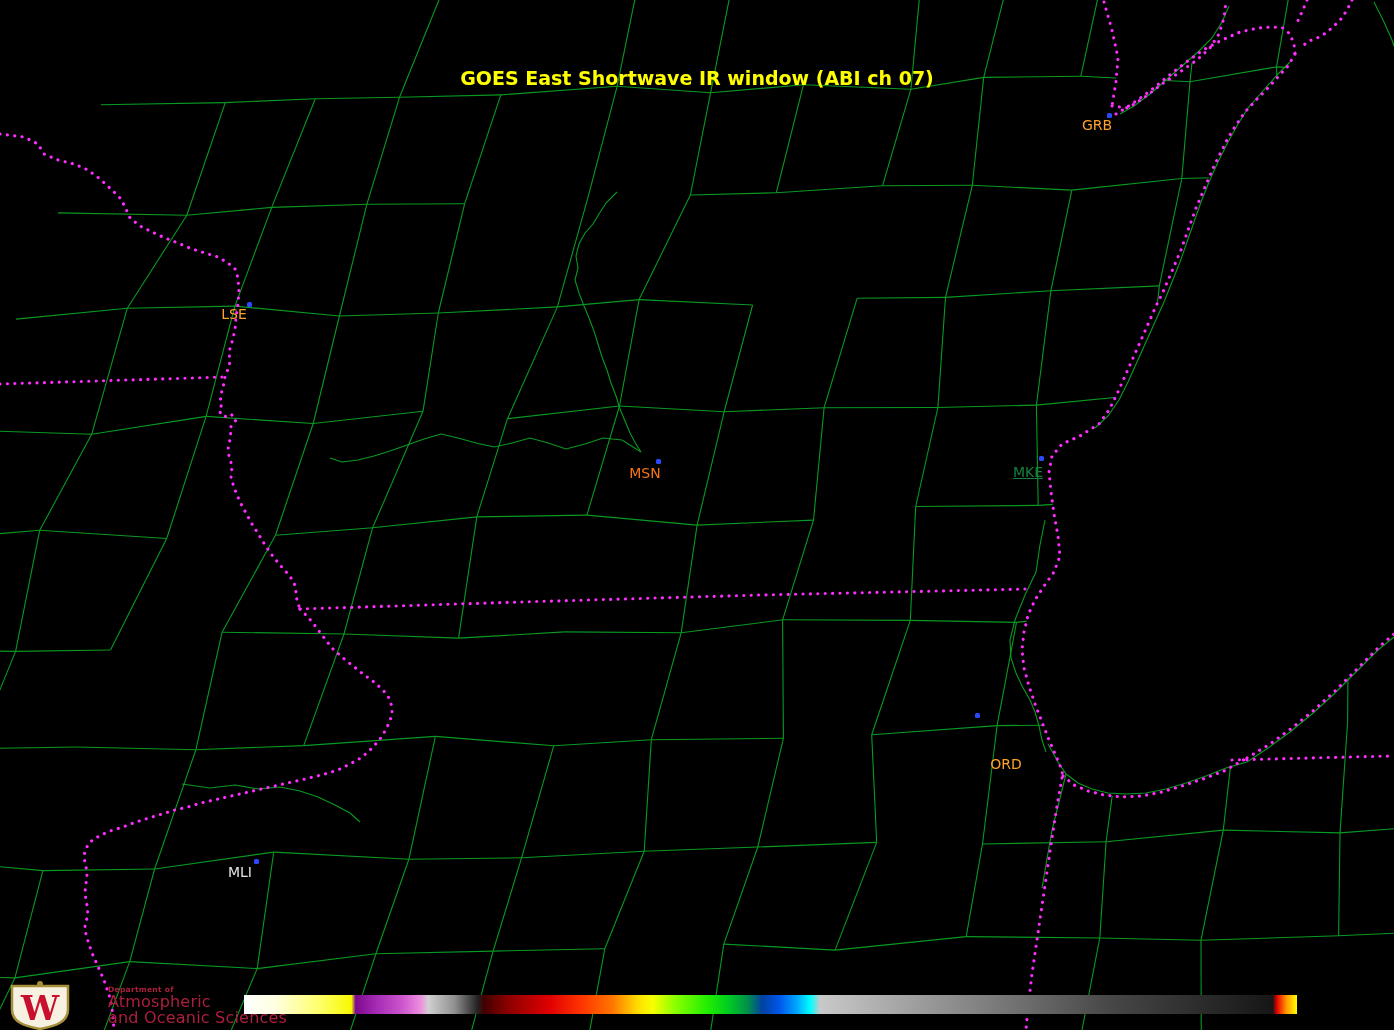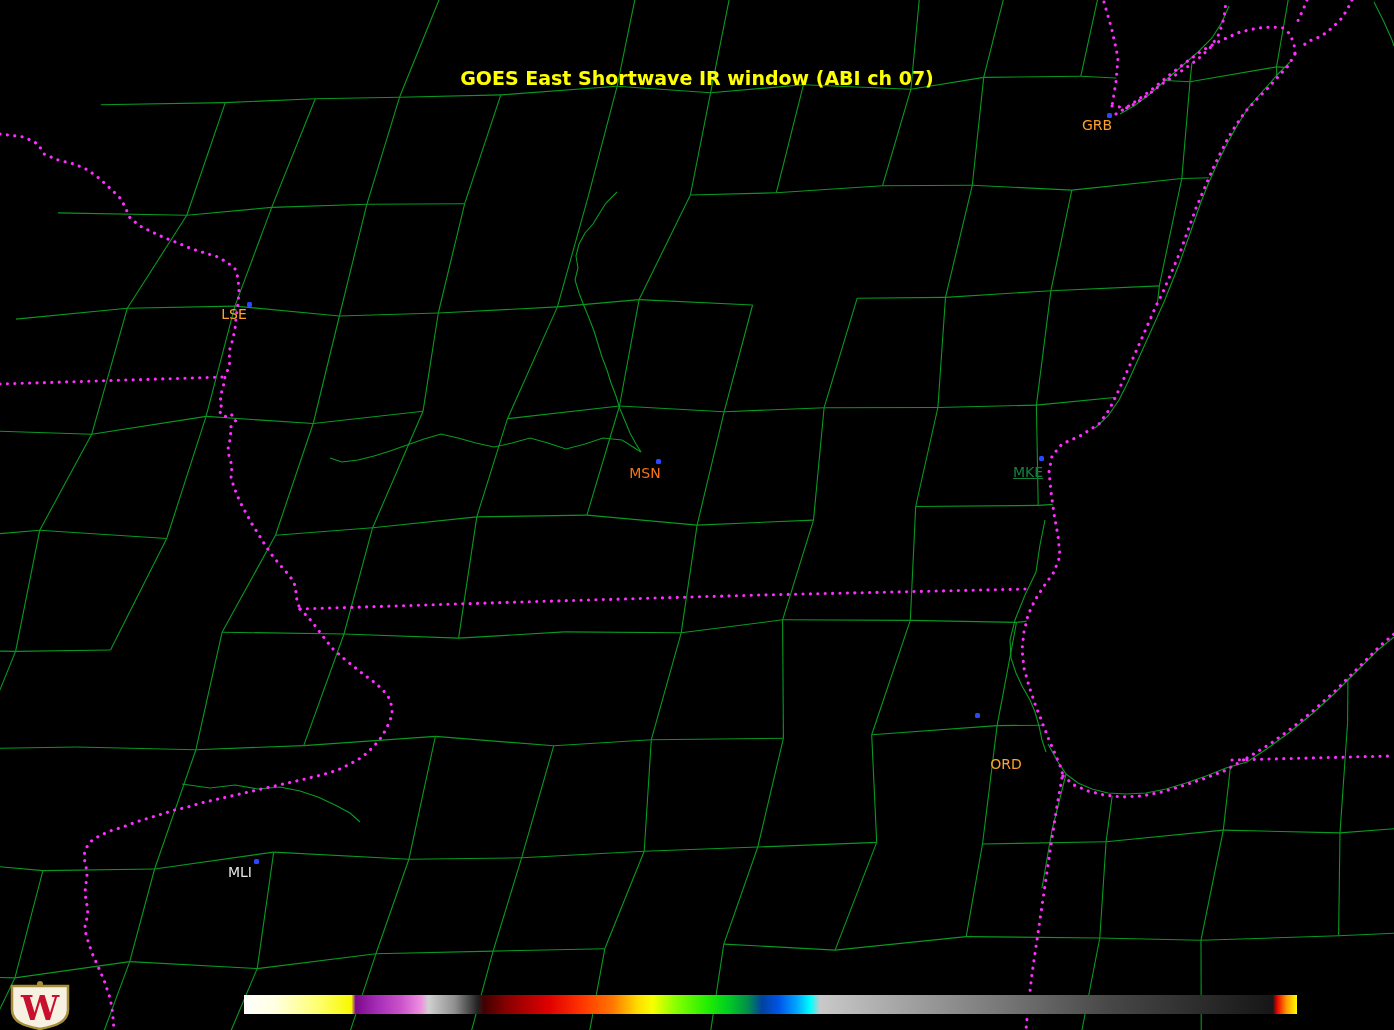--- a/index.html
+++ b/index.html
@@ -306,15 +306,20 @@
     </div>
 
   <div id="colorbar" style="left: 244px; top: 995px; width: 1053px; height: 19px; background: linear-gradient(90deg, rgb(255, 255, 255) 0%, rgb(255, 255, 224) 3%, rgb(255, 255, 112) 7%, rgb(248, 248, 0) 10.2%, rgb(124, 10, 140) 10.6%, rgb(163, 42, 180) 12.5%, rgb(204, 85, 204) 15%, rgb(238, 143, 224) 16.8%, rgb(208, 208, 208) 17.5%, rgb(144, 144, 144) 20%, rgb(34, 34, 34) 22.2%, rgb(66, 0, 0) 22.8%, rgb(138, 0, 0) 25%, rgb(224, 0, 0) 29%, rgb(255, 51, 0) 32%, rgb(255, 119, 0) 35%, rgb(255, 221, 0) 37.4%, rgb(248, 255, 0) 38.8%, rgb(136, 255, 0) 41%, rgb(34, 238, 0) 44%, rgb(0, 204, 34) 46%, rgb(0, 145, 72) 47.8%, rgb(0, 65, 160) 49.2%, rgb(0, 85, 232) 50.8%, rgb(0, 160, 255) 52.4%, rgb(0, 255, 255) 53.8%, rgb(201, 201, 201) 54.7%, rgb(72, 72, 72) 82%, rgb(22, 22, 22) 97.7%, rgb(232, 0, 0) 98.1%, rgb(255, 153, 0) 99%, rgb(255, 255, 0) 100%);"></div>
 
   <div id="logo">
     <svg width="66" height="50" viewBox="0 0 66 50">
       <circle id="crest-knob" cx="32" cy="4" r="3" fill="#a8903a"></circle>
       <path id="crest-shield" d="M4,6 h56 v24 c0,11 -11,16 -28,19 c-17,-3 -28,-8 -28,-19 Z" fill="#f7f1e2" stroke="#a8903a" stroke-width="2.5"></path>
       <text id="crest-w" x="32" y="40" text-anchor="middle" font-family="DejaVu Serif, Liberation Serif, serif" font-size="34" font-weight="bold" fill="#c8102e">W</text>
     </svg>
+    <div id="logo-text" style="color: rgb(173, 31, 61);">
+      <div id="logo-dept">Department of</div>
+      <div class="logo-line">Atmospheric</div>
+      <div class="logo-line">and Oceanic Sciences</div>
+    </div>
   </div>
 
 </div>
 
 </body></html>

